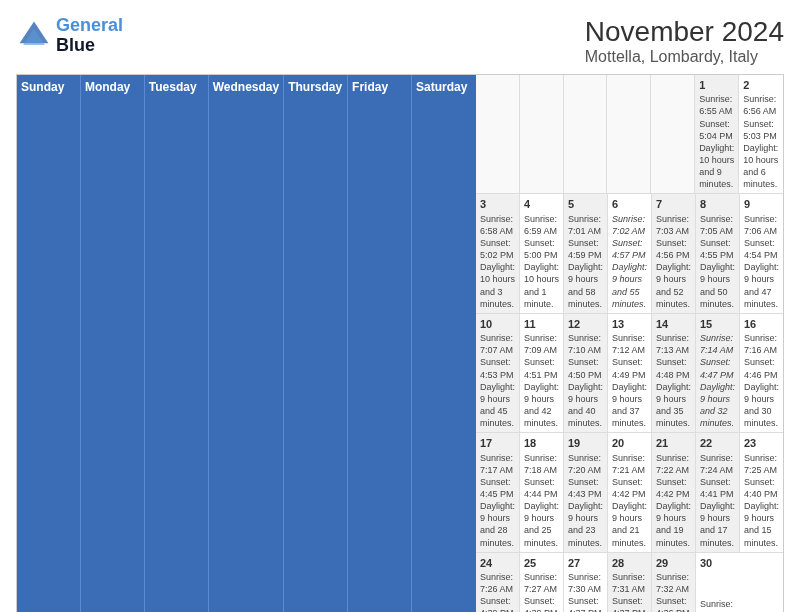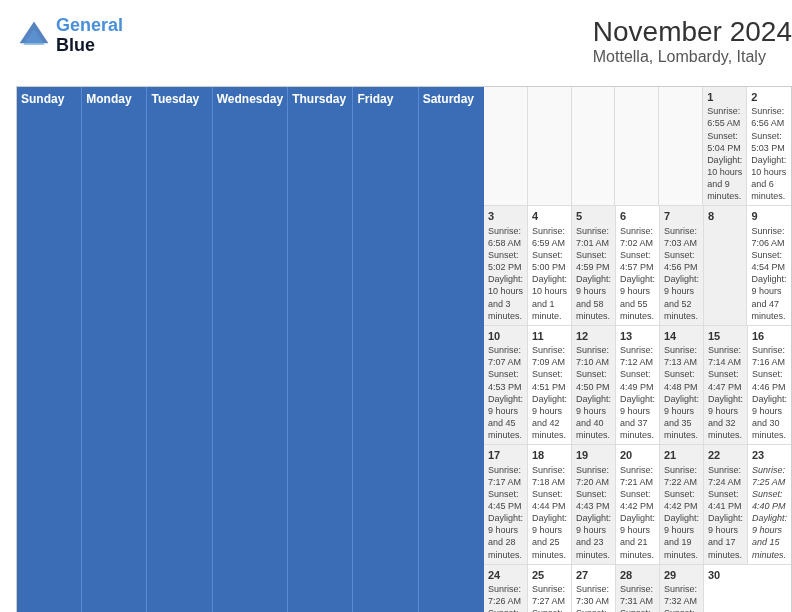--- a/index.html
+++ b/index.html
@@ -6,24 +6,23 @@
     body {
       font-family: Arial, sans-serif;
       background: #fff;
       width: 792px;
       height: 612px;
       overflow: hidden;
     }
     .page {
       width: 792px;
       height: 496px;
-      padding: 16px 0 8px 16px;
+      padding: 16px 8px 8px 16px;
       display: flex;
       flex-direction: column;
-      gap: 12px;
     }
     .header {
       display: flex;
       justify-content: space-between;
       align-items: flex-start;
       margin-bottom: 8px;
     }
     .logo {
       display: flex;
       align-items: center;
@@ -172,32 +171,35 @@
 Daylight: 10 hours and 1 minute.</div>
           </div>
           <div class="cal-cell shaded">
             <span class="day-num">5</span>
             <div class="day-info" style="white-space: pre-line;">Sunrise: 7:01 AM
 Sunset: 4:59 PM
 Daylight: 9 hours and 58 minutes.</div>
           </div>
           <div class="cal-cell">
             <span class="day-num">6</span>
-            <div class="day-info" style="white-space: pre-line;">Sunrise: 7:02 AM
+            <div class="day-info" style="white-space: pre-line; font-style: italic;">Sunrise: 7:02 AM
 Sunset: 4:57 PM
 Daylight: 9 hours and 55 minutes.</div>
           </div>
           <div class="cal-cell shaded">
             <span class="day-num">7</span>
             <div class="day-info" style="white-space: pre-line;">Sunrise: 7:03 AM
 Sunset: 4:56 PM
 Daylight: 9 hours and 52 minutes.</div>
           </div>
           <div class="cal-cell shaded">
             <span class="day-num">8</span>
+            <div class="day-info" style="white-space: pre-line;">Sunrise: 7:05 AM
+Sunset: 4:55 PM
+Daylight: 9 hours and 50 minutes.</div>
           </div>
           <div class="cal-cell">
             <span class="day-num">9</span>
             <div class="day-info" style="white-space: pre-line;">Sunrise: 7:06 AM
 Sunset: 4:54 PM
 Daylight: 9 hours and 47 minutes.</div>
           </div>
         </div>
         <div class="cal-row">
           <div class="cal-cell shaded">
@@ -225,21 +227,21 @@
 Daylight: 9 hours and 37 minutes.</div>
           </div>
           <div class="cal-cell shaded">
             <span class="day-num">14</span>
             <div class="day-info" style="white-space: pre-line;">Sunrise: 7:13 AM
 Sunset: 4:48 PM
 Daylight: 9 hours and 35 minutes.</div>
           </div>
           <div class="cal-cell shaded">
             <span class="day-num">15</span>
-            <div class="day-info" style="white-space: pre-line;">Sunrise: 7:14 AM
+            <div class="day-info" style="white-space: pre-line; font-style: italic;">Sunrise: 7:14 AM
 Sunset: 4:47 PM
 Daylight: 9 hours and 32 minutes.</div>
           </div>
           <div class="cal-cell">
             <span class="day-num">16</span>
             <div class="day-info" style="white-space: pre-line;">Sunrise: 7:16 AM
 Sunset: 4:46 PM
 Daylight: 9 hours and 30 minutes.</div>
           </div>
         </div>
@@ -275,21 +277,21 @@
 Daylight: 9 hours and 19 minutes.</div>
           </div>
           <div class="cal-cell shaded">
             <span class="day-num">22</span>
             <div class="day-info" style="white-space: pre-line;">Sunrise: 7:24 AM
 Sunset: 4:41 PM
 Daylight: 9 hours and 17 minutes.</div>
           </div>
           <div class="cal-cell">
             <span class="day-num">23</span>
-            <div class="day-info" style="white-space: pre-line; font-style: italic;">Sunrise: 7:25 AM
+            <div class="day-info" style="white-space: pre-line;">Sunrise: 7:25 AM
 Sunset: 4:40 PM
 Daylight: 9 hours and 15 minutes.</div>
           </div>
         </div>
         <div class="cal-row">
           <div class="cal-cell shaded">
             <span class="day-num">24</span>
             <div class="day-info" style="white-space: pre-line;">Sunrise: 7:26 AM
 Sunset: 4:39 PM
 Daylight: 9 hours and 13 minutes.</div>

